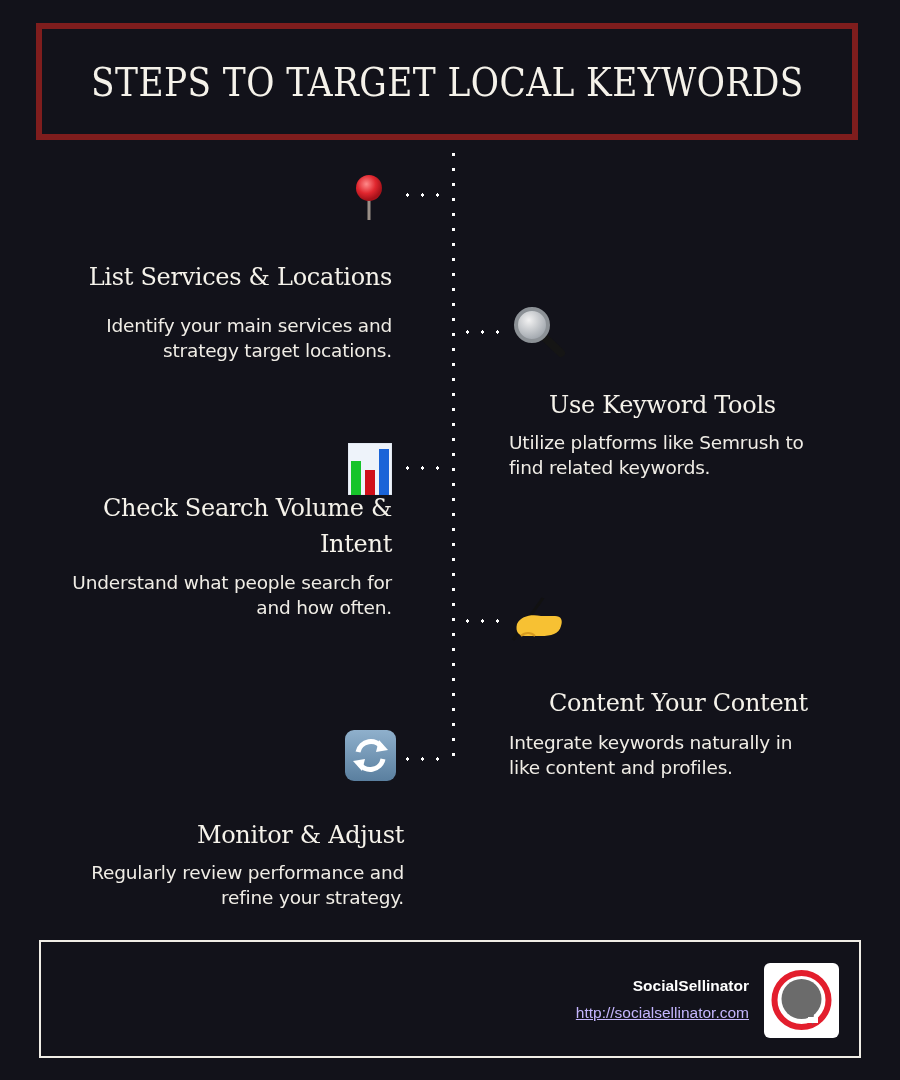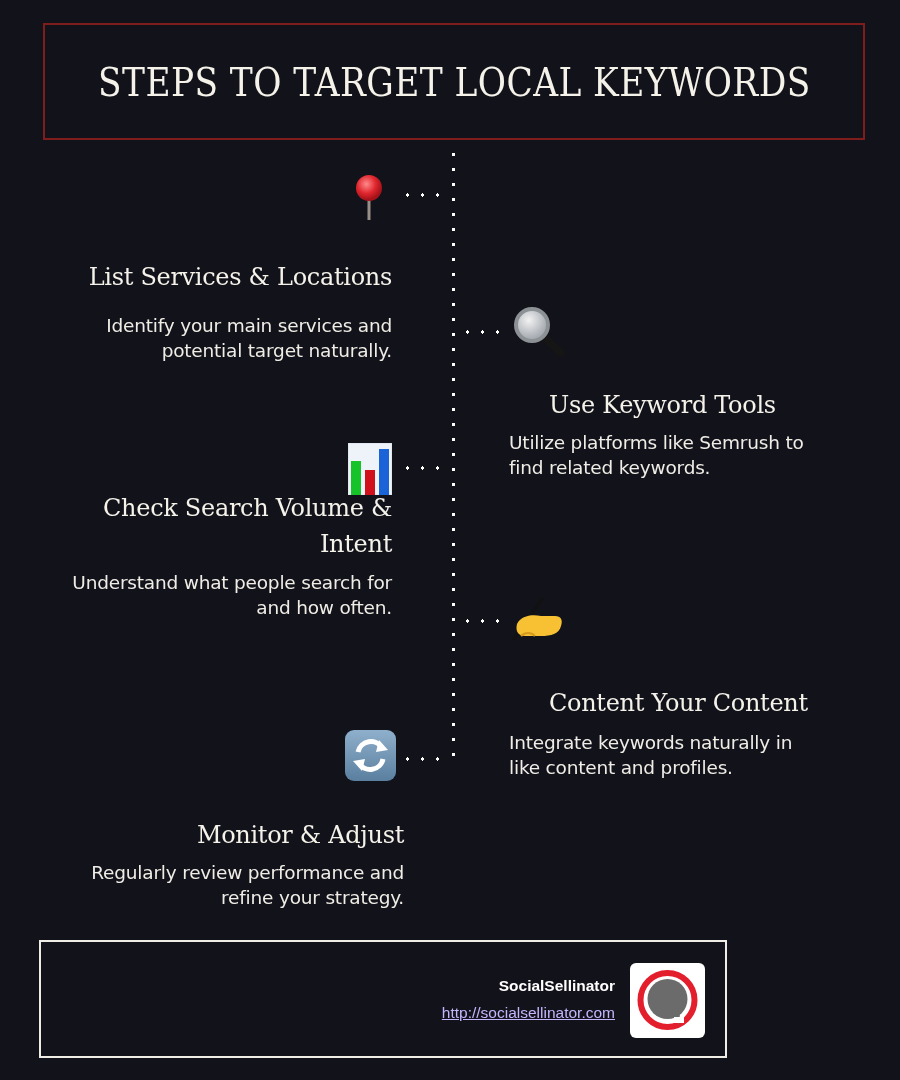--- a/index.html
+++ b/index.html
@@ -1,21 +1,21 @@
 <!DOCTYPE html>
 <html><head>
 <meta charset="utf-8">
 <style>
   * { box-sizing: border-box; margin: 0; padding: 0; }
   html, body { width: 900px; height: 1080px; background: #12121a; overflow: hidden; }
   body { position: relative; font-family: "DejaVu Sans", sans-serif; color: #f2efe8; }
 
   .title-box {
-    position: absolute; left: 43px; top: 23px; width: 822px; height: 117px;
-    border: 2px solid #7f1d1d; display: flex; align-items: center; justify-content: center;
+    position: absolute; left: 36px; top: 23px; width: 822px; height: 117px;
+    border: 6px solid #7f1d1d; display: flex; align-items: center; justify-content: center;
   }
   .title-text {
     font-family: "DejaVu Serif", serif; font-size: 40px; letter-spacing: 0.5px;
     color: #f5f2ea; transform: scaleX(0.86); white-space: nowrap; font-weight: normal;
   }
 
   .vline {
     position: absolute; left: 452px; top: 147px; width: 3px; height: 615px;
     background-image: radial-gradient(circle, #ffffff 1.5px, transparent 1.7px);
     background-size: 3px 15px; background-repeat: repeat-y; background-position: 0 0;
@@ -33,21 +33,21 @@
     color: #f5f2ea; line-height: 36px; font-weight: normal; letter-spacing: -0.3px; margin-left: 40px;
   }
   .step-desc {
     position: absolute; font-family: "DejaVu Sans", sans-serif; font-size: 18.5px;
     color: #f0ede6; line-height: 25px; letter-spacing: -0.2px;
   }
   .right-align { text-align: right; }
   .left-align { text-align: left; }
 
   .footer-box {
-    position: absolute; left: 39px; top: 940px; width: 688px; height: 118px;
+    position: absolute; left: 39px; top: 940px; width: 822px; height: 118px;
     border: 2px solid #f0ede6;
   }
   .brand-name {
     position: absolute; right: 110px; top: 35px; font-family: "Liberation Sans", sans-serif;
     font-weight: bold; font-size: 15.5px; color: #ffffff; text-align: right;
   }
   .brand-url {
     position: absolute; right: 110px; top: 62px; font-family: "Liberation Sans", sans-serif;
     font-size: 15.5px; color: #c4b5fd;  text-decoration: underline;
   }
@@ -74,21 +74,21 @@
         <stop offset="100%" stop-color="#a6121a"></stop>
       </radialGradient>
     </defs>
     <rect x="15.5" y="18" width="3" height="28" fill="#9a8f87"></rect>
     <circle cx="17" cy="14" r="13" fill="url(#pinball)"></circle>
   </svg>
   <div class="hline" style="left:400px;top:193px;"></div>
   <h2 class="step-title right-align" style="right:508px;top:259px;">List Services &amp; Locations</h2>
   <p class="step-desc right-align" style="right:508px;top:300px;margin-top:13px;">
     <span>Identify your main services and</span><br>
-    <span>potential target naturally.</span>
+    <span>strategy target locations.</span>
   </p>
 </div>
 
 <div>
   <div class="hline" style="left:460px;top:330px;"></div>
   <svg class="icon" style="left:513px;top:306px;" width="54" height="52" viewBox="0 0 54 52">
     <defs>
       <radialGradient id="lens" cx="40%" cy="35%" r="65%">
         <stop offset="0%" stop-color="#f2f2f2"></stop>
         <stop offset="100%" stop-color="#9da3aa"></stop>

